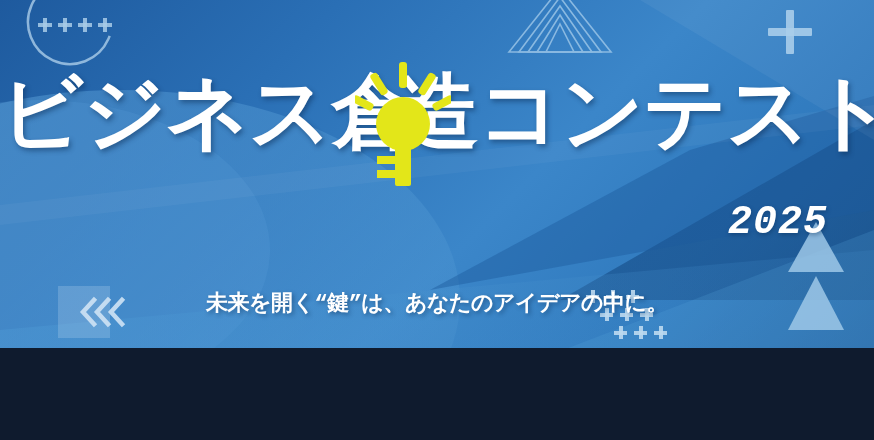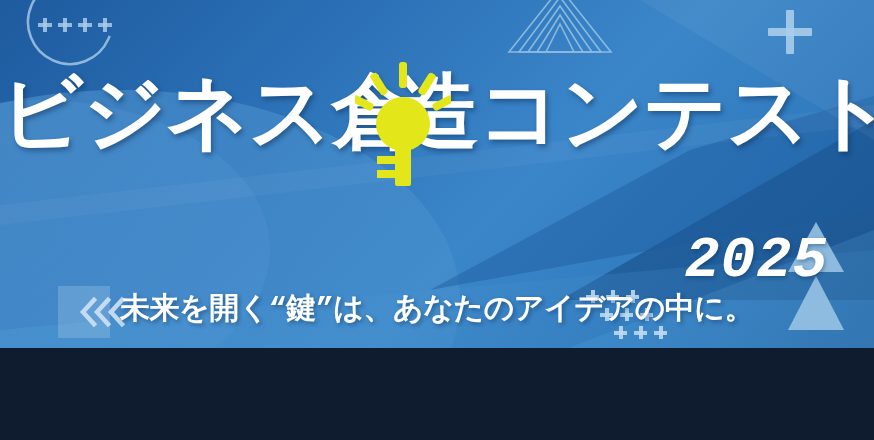--- a/index.html
+++ b/index.html
@@ -106,38 +106,38 @@
     left: 355px;
     top: 62px;
     width: 96px;
     height: 128px;
   }
   .bulb svg { width: 96px; height: 128px; display: block; }
 
   .year {
     position: absolute;
     right: 46px;
-    top: 228px;
-    font-size: 58px;
+    top: 200px;
+    font-size: 40px;
     font-weight: bold;
     font-style: italic;
     color: #ffffff;
     letter-spacing: 1px;
     text-shadow: 1px 2px 4px rgba(8, 40, 80, .4);
     margin-left: 36px;
   }
 
   .subtitle {
     position: absolute;
     left: 0; right: 0;
     top: 288px;
     text-align: center;
   }
   .sub-line {
-    font-size: 30px;
+    font-size: 22px;
     font-weight: bold;
     color: #ffffff;
     line-height: 1.5;
     letter-spacing: -.5px;
     text-shadow: 2px 2px 4px rgba(8, 40, 80, .45);
     white-space: nowrap;
   }
 </style>
 </head>
 <body>

